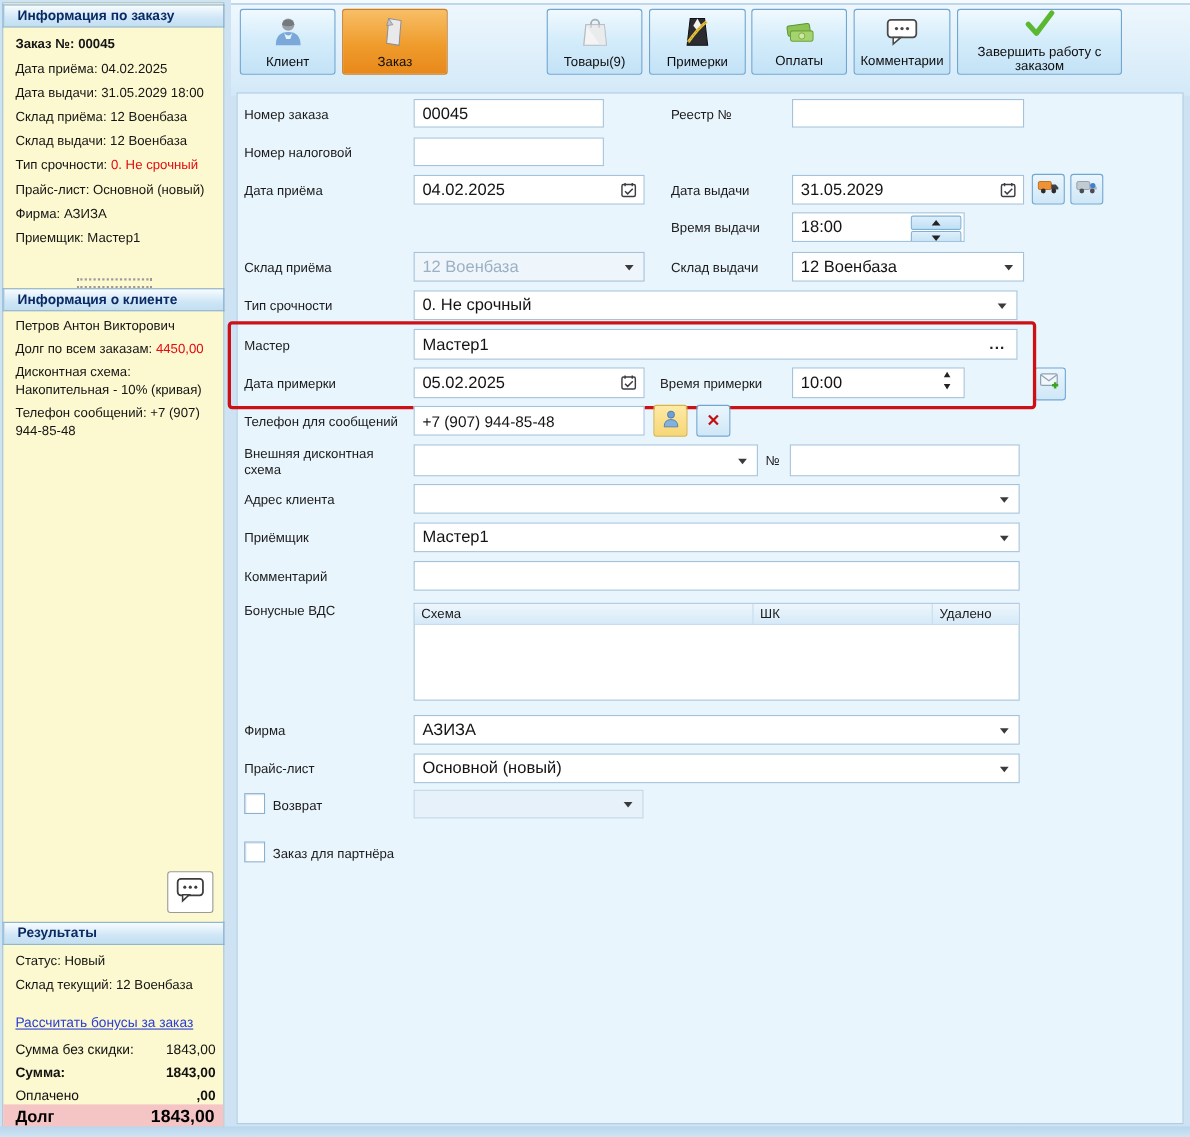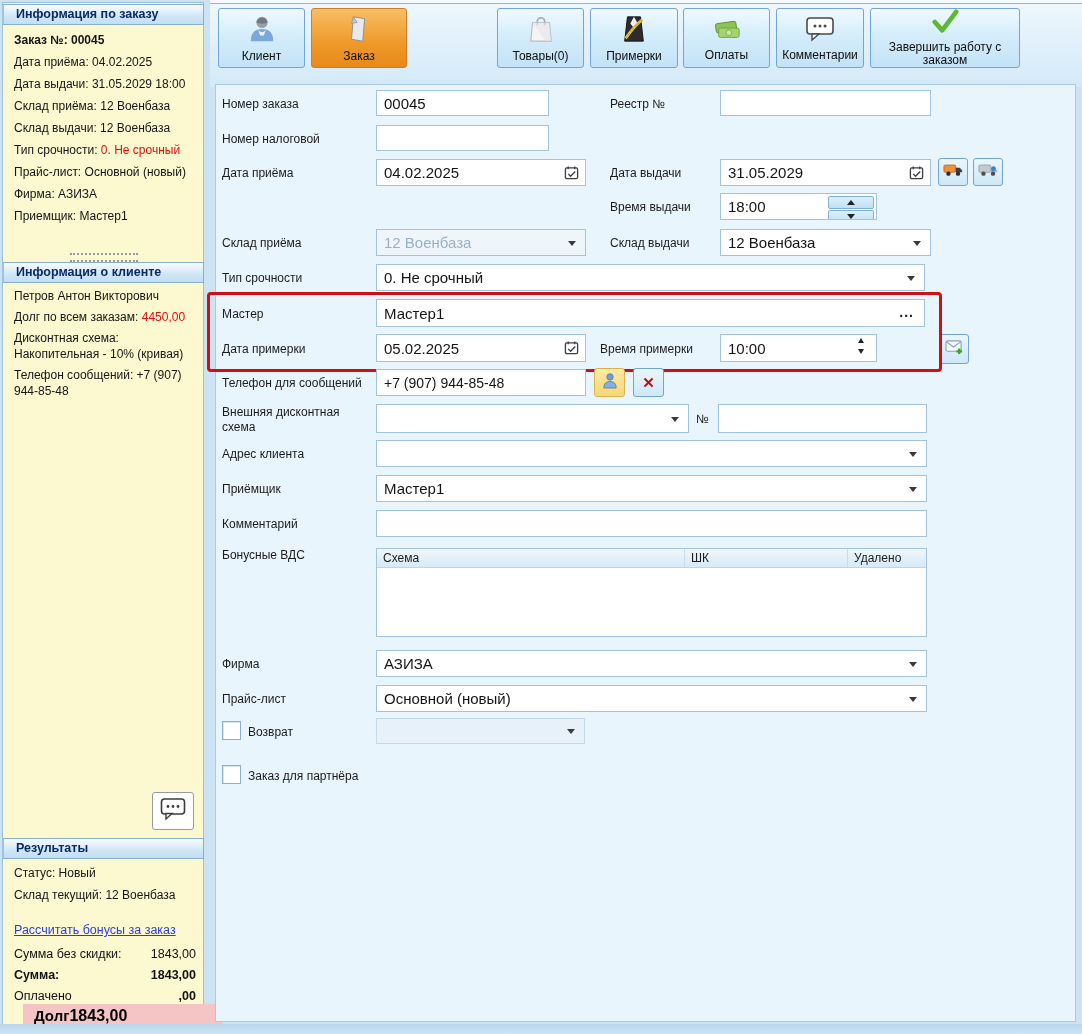--- a/index.html
+++ b/index.html
@@ -9,21 +9,21 @@
   .sidebar{position:absolute;left:2px;top:2px;width:202px;height:1026px;background:#fcf8cf;border:1px solid #9dc0dc;box-sizing:border-box;}
   .hdr{position:absolute;left:2px;width:202px;height:21px;box-sizing:border-box;
        background:linear-gradient(#f8fcfe,#cfe6f6 60%,#c2dff2);border:1px solid #86aed1;border-left:2px solid #9cc3e0;
        color:#0a2a66;font-weight:bold;font-size:12.5px;line-height:19px;padding-left:12px;}
   .srow{font-size:12px;color:#151515;line-height:22px;white-space:nowrap;}
   .swrap{font-size:12px;color:#151515;line-height:16px;margin-bottom:5px;}
   .red{color:#e50b12;}
   .dots{position:absolute;left:70px;top:253px;width:68px;height:5px;border-top:2px dotted #9a9a9a;border-bottom:2px dotted #9a9a9a;}
   .link{font-size:12.5px;color:#2b3fd4;text-decoration:underline;cursor:pointer;}
   .sumrow{display:flex;justify-content:space-between;font-size:12.5px;color:#111;line-height:21px;}
-  .debt{position:absolute;left:3px;top:1004px;width:200px;height:23px;background:#f5c5c5;display:flex;justify-content:flex-start;align-items:center;padding:0 8px 0 11px;box-sizing:border-box;font-weight:bold;margin-left:20px;}
+  .debt{position:absolute;left:3px;top:1004px;width:200px;height:23px;background:#f5c5c5;display:flex;justify-content:space-between;align-items:center;padding:0 8px 0 11px;box-sizing:border-box;font-weight:bold;}
   .cbtn{position:absolute;left:152px;top:792px;width:40px;height:36px;background:#fff;border:1px solid #9a9a9a;border-radius:3px;display:flex;align-items:center;justify-content:center;cursor:pointer;}
   
   .toolbar{position:absolute;left:210px;top:0;width:872px;height:84px;background:linear-gradient(#eef7fd,#d3e9f8);border-top:3px solid #f4fafd;box-shadow:inset 0 1px 0 #8fb9da;}
   .tbtn{position:absolute;top:8px;height:60px;box-sizing:border-box;border:1px solid #6fa6d2;border-radius:3px;
         background:linear-gradient(#f0f9fe,#d5edfb 45%,#c3e2f6);display:flex;flex-direction:column;align-items:center;justify-content:center;
         font-size:12px;color:#0d0d0d;text-align:center;line-height:13px;cursor:pointer;padding:2px;}
   .tbtn svg{flex:0 0 auto;margin-bottom:3px;}
   .tbtn.selected{background:linear-gradient(#f8be66,#ef9c2d 55%,#e8881a);border-color:#cf7f23;}
   
   .formpanel{position:absolute;left:215px;top:84px;width:861px;height:938px;background:#e9f5fd;border:1px solid #aac9e2;box-sizing:border-box;}
@@ -137,21 +137,21 @@
       <path d="M10 3 L14 9 L8 10 Z" fill="#c4c4ca" stroke="#8d8d93" stroke-width="0.8"></path>
     </svg></span>
     <span>Заказ</span>
   </div>
   <div class="tbtn" style="left:497px;width:87px;">
     <span><svg width="28" height="30" viewBox="0 0 30 32">
       <path d="M6 9 h18 l2 20 h-22 z" fill="#f4f4f5" stroke="#b5bac0" stroke-width="1.2"></path>
       <path d="M11 12 v-4 a4 4 0 0 1 8 0 v4" fill="none" stroke="#a9aeb4" stroke-width="1.8"></path>
       <path d="M6 9 h18 l2 20 h-6 z" fill="#e3e4e6" opacity="0.6"></path>
     </svg></span>
-    <span>Товары(0)</span>
+    <span>Товары(9)</span>
   </div>
   <div class="tbtn" style="left:590px;width:88px;">
     <span><svg width="28" height="30" viewBox="0 0 30 32">
       <path d="M8 3 h14 l3 26 h-20 z" fill="#2b2b30" stroke="#101014" stroke-width="1"></path>
       <path d="M15 3 l-4 7 4 5 4 -5 z" fill="#f2f2f2"></path>
       <path d="M6 26 q10 -14 18 -20" stroke="#e8c33c" stroke-width="3" fill="none"></path>
       <path d="M6 26 q10 -14 18 -20" stroke="#9a7c14" stroke-width="0.8" stroke-dasharray="2 2" fill="none"></path>
     </svg></span>
     <span>Примерки</span>
   </div>

